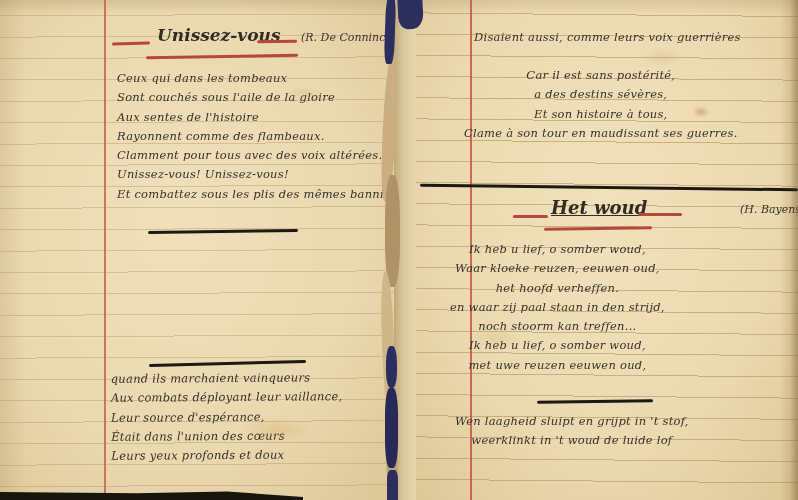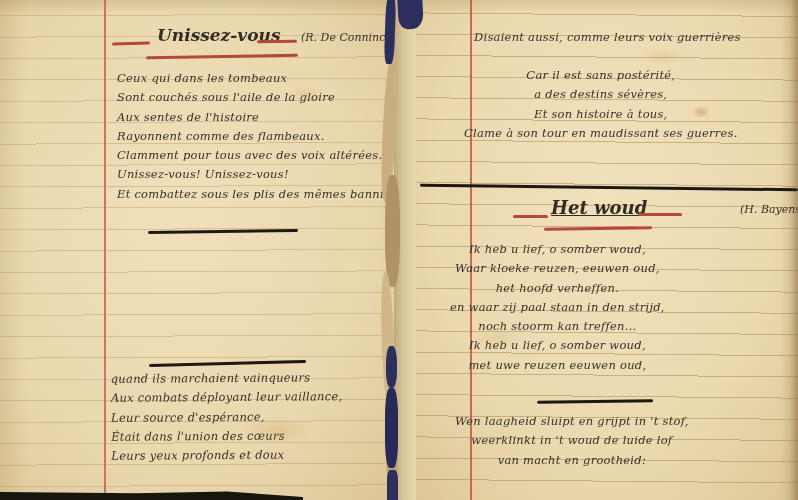--- a/index.html
+++ b/index.html
@@ -175,21 +175,20 @@
     <div class="ln">noch stoorm kan treffen...</div>
     <div class="ln">Ik heb u lief, o somber woud,</div>
     <div class="ln">met uwe reuzen eeuwen oud,</div>
   </div>
 
   <div class="black-line r-divmid"></div>
 
   <div class="poem r-s2">
     <div class="ln">Wen laagheid sluipt en grijpt in 't stof,</div>
     <div class="ln">weerklinkt in 't woud de luide lof</div>
-    <div class="ln">van macht en grootheid:</div>
   </div>
 
   <div class="stain sc"></div>
   <div class="stain sd"></div>
   <div class="stain se"></div>
   <div class="edge"></div>
 </div>
 
 <div id="binding">
   <div class="underlay"></div>

